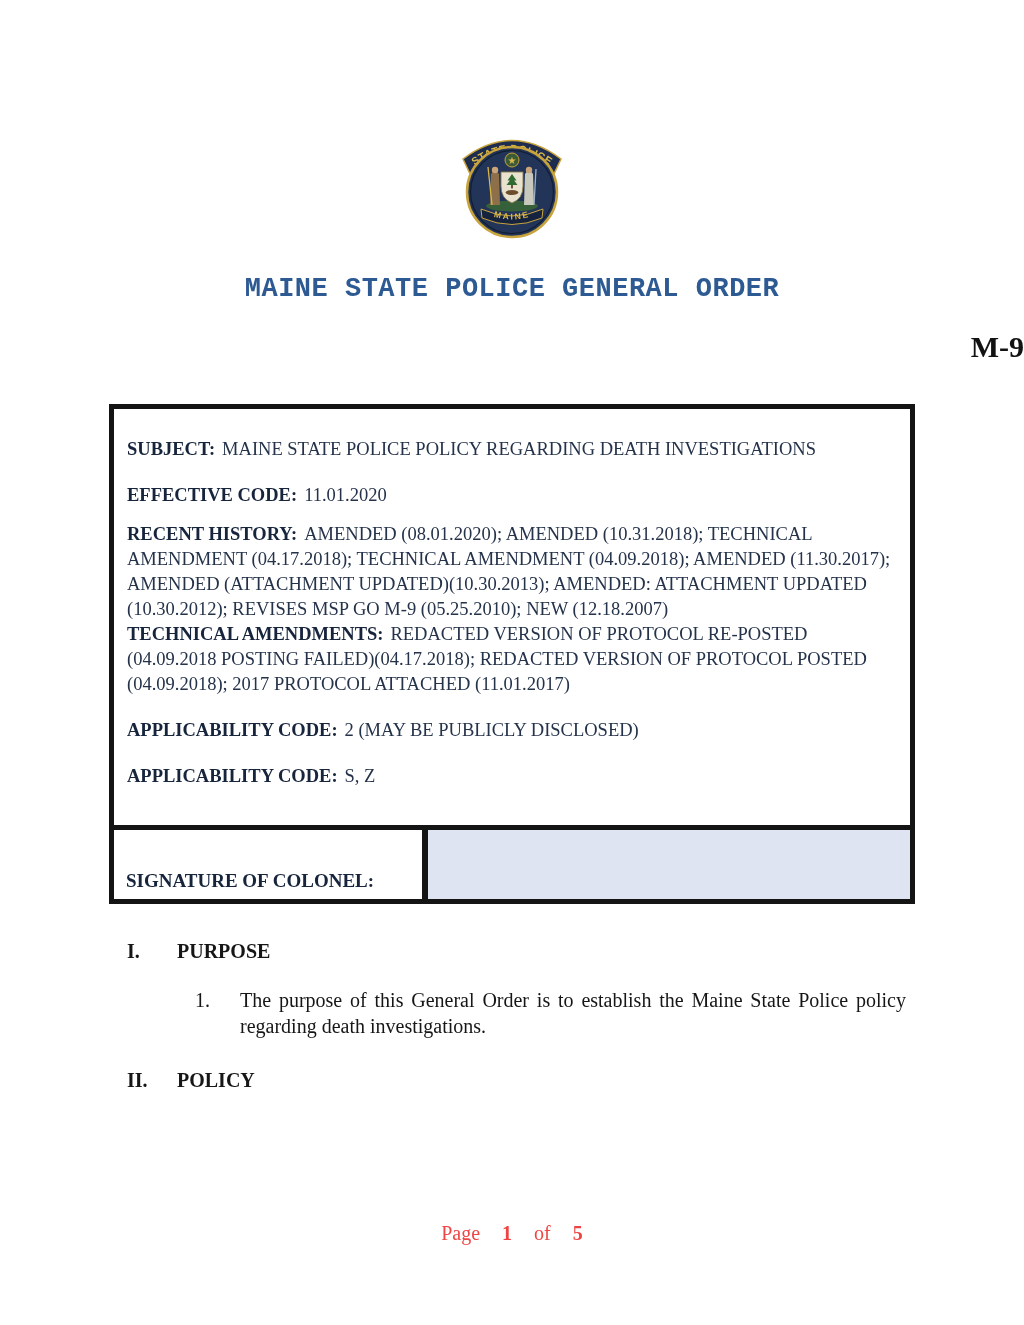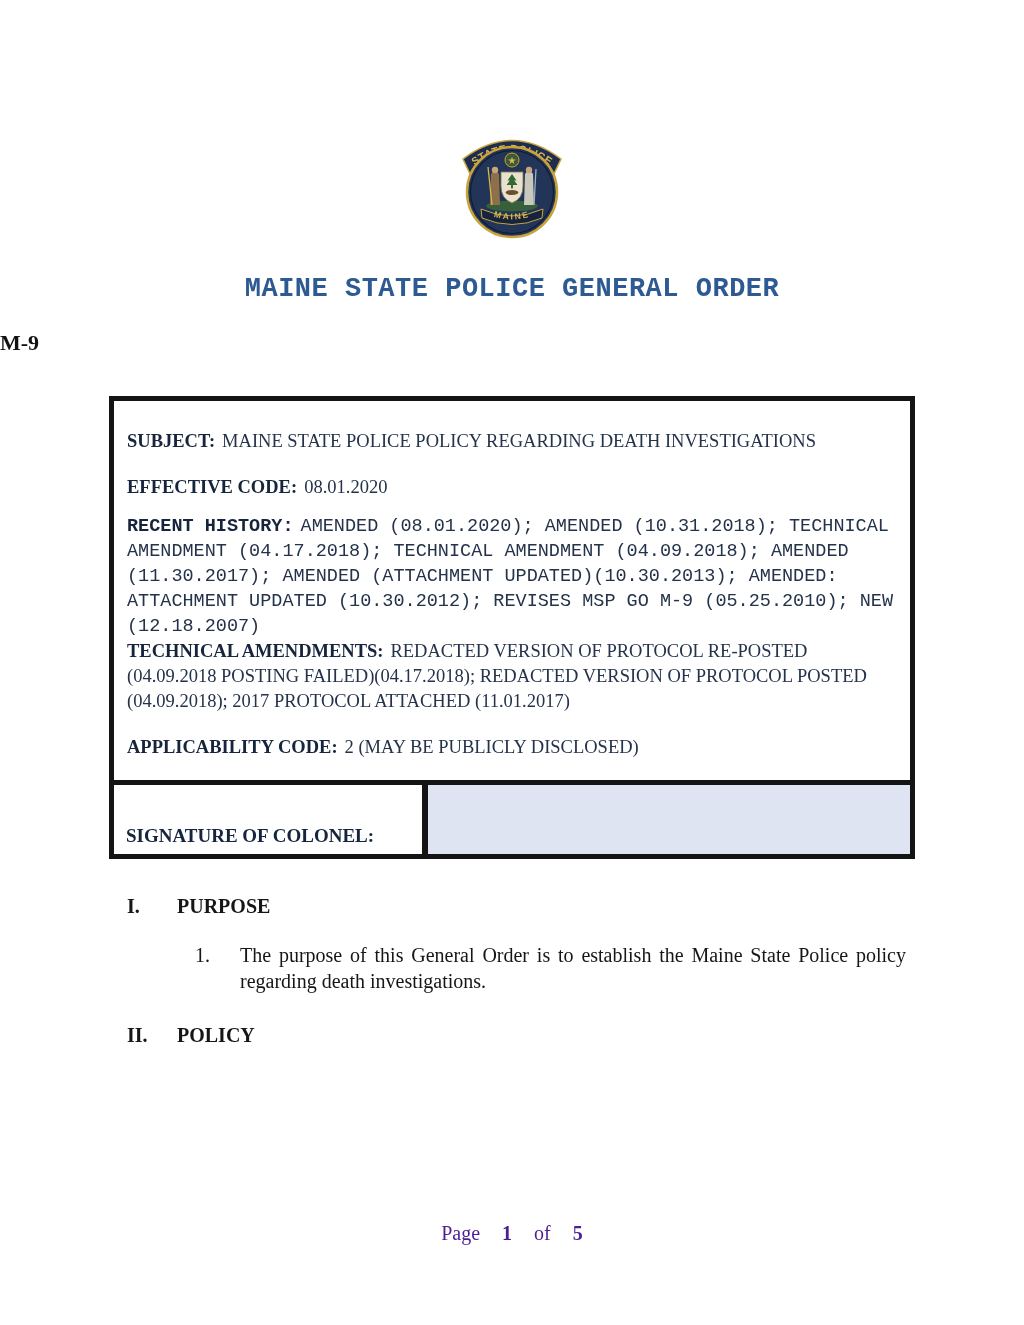--- a/index.html
+++ b/index.html
@@ -19,46 +19,47 @@
     margin-top: 30px;
     text-align: center;
     font-family: Liberation Mono, monospace;
     font-weight: 800;
     font-size: 27px;
     letter-spacing: 0.5px;
     color: #2d5a92;
   }
   .order-number {
     margin-top: 26px;
-    text-align: left;
+    text-align: right;
     font-weight: bold;
-    font-size: 22px;
+    font-size: 30px;
     color: #121212;
   }
   
   .order-box {
     width: 806px;
     margin: 40px auto 0 auto;
     border: 5px solid #141414;
   }
   .order-box-content {
     padding: 28px 14px 20px 13px;
     font-size: 18.5px;
     line-height: 25px;
     color: #24324a;
   }
   .order-box-content p { margin: 0; }
   .p-gap { margin-top: 21px !important; }
-  .p-gap-sm { margin-top: 14px !important; font-family: Liberation Mono, monospace; }
+  .p-gap-sm { margin-top: 14px !important; }
   .lbl { font-weight: bold; color: #16243c; margin-right: 7px; }
   
   .signature-row {
     display: flex;
     border-top: 5px solid #141414;
     height: 74px;
+    margin-top: 16px;
   }
   .signature-label-cell {
     width: 308px;
     display: flex;
     align-items: flex-end;
     padding: 6px 10px 7px 12px;
     font-weight: bold;
     font-size: 19px;
     color: #16243c;
     background: #ffffff;
@@ -90,21 +91,21 @@
   .section-item .item-text { width: 666px; text-align: justify; }
   
   .page-footer {
     position: absolute;
     left: 0; right: 0;
     bottom: 80px;
     display: flex;
     justify-content: center;
     gap: 22px;
     font-size: 20px;
-    color: #4c1d95;
+    color: #ef4444;
   }
   .page-footer .num { font-weight: bold; }
 </style>
 </head>
 <body>
 
 <div class="page">
 
   <div class="logo-wrap">
     <svg width="108" height="118" viewBox="0 0 108 118">
@@ -161,29 +162,30 @@
     </svg>
   </div>
 
   <div class="doc-title">MAINE STATE POLICE GENERAL ORDER</div>
   <div class="order-number">M-9</div>
 
   <div class="order-box">
     <div class="order-box-content">
       <p><span class="lbl">SUBJECT:</span><span>MAINE STATE POLICE POLICY REGARDING DEATH INVESTIGATIONS</span></p>
 
-      <p class="p-gap"><span class="lbl">EFFECTIVE CODE:</span><span>08.01.2020</span></p>
+      <p class="p-gap"><span class="lbl">EFFECTIVE CODE:</span><span>11.01.2020</span></p>
 
 
       <p class="p-gap-sm"><span class="lbl">RECENT HISTORY:</span><span>AMENDED (08.01.2020); AMENDED (10.31.2018); TECHNICAL AMENDMENT (04.17.2018); TECHNICAL AMENDMENT (04.09.2018); AMENDED (11.30.2017); AMENDED (ATTACHMENT UPDATED)(10.30.2013); AMENDED: ATTACHMENT UPDATED (10.30.2012); REVISES MSP GO M-9 (05.25.2010); NEW (12.18.2007)</span></p>
 
       <p><span class="lbl">TECHNICAL AMENDMENTS:</span><span>REDACTED VERSION OF PROTOCOL RE-POSTED (04.09.2018 POSTING FAILED)(04.17.2018); REDACTED VERSION OF PROTOCOL POSTED (04.09.2018); 2017 PROTOCOL ATTACHED (11.01.2017)</span></p>
 
       <p class="p-gap"><span class="lbl">APPLICABILITY CODE:</span><span>2 (MAY BE PUBLICLY DISCLOSED)</span></p>
 
+      <p class="p-gap"><span class="lbl">APPLICABILITY CODE:</span><span>S, Z</span></p>
     </div>
 
     <div class="signature-row">
       <div class="signature-label-cell">
         <span>SIGNATURE OF COLONEL:</span>
       </div>
       <div class="signature-fill-cell"></div>
     </div>
   </div>
 

